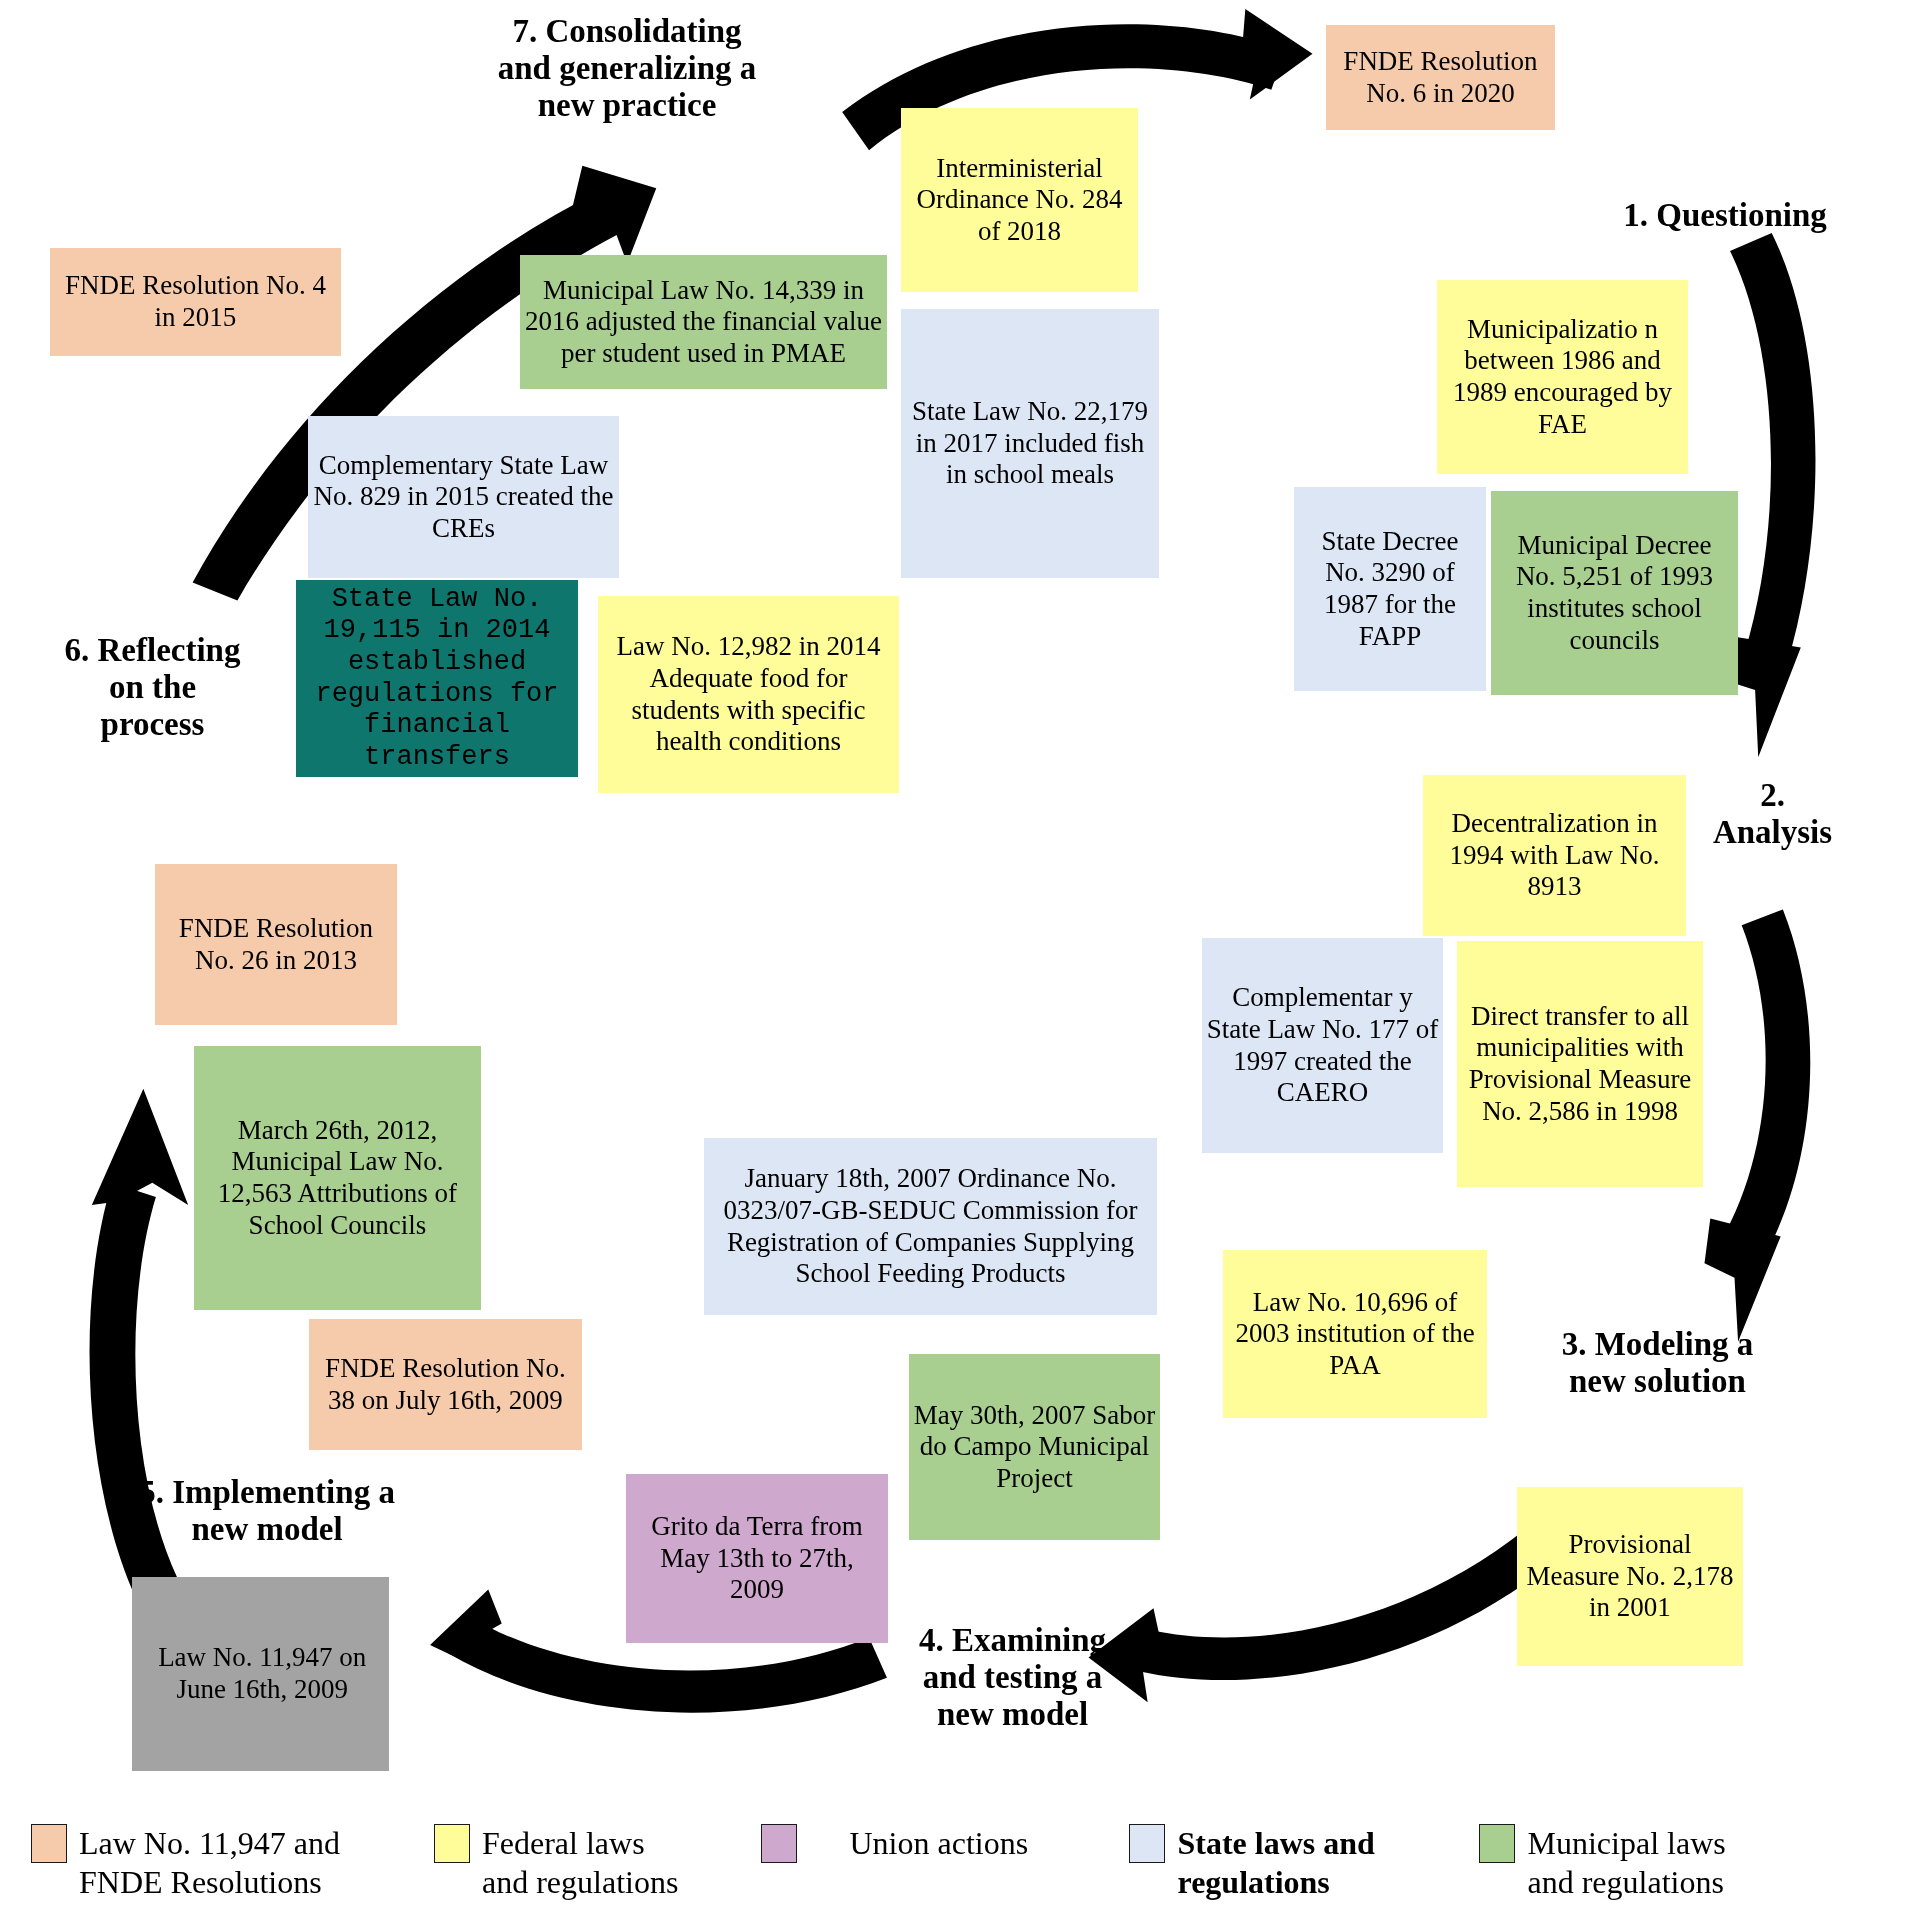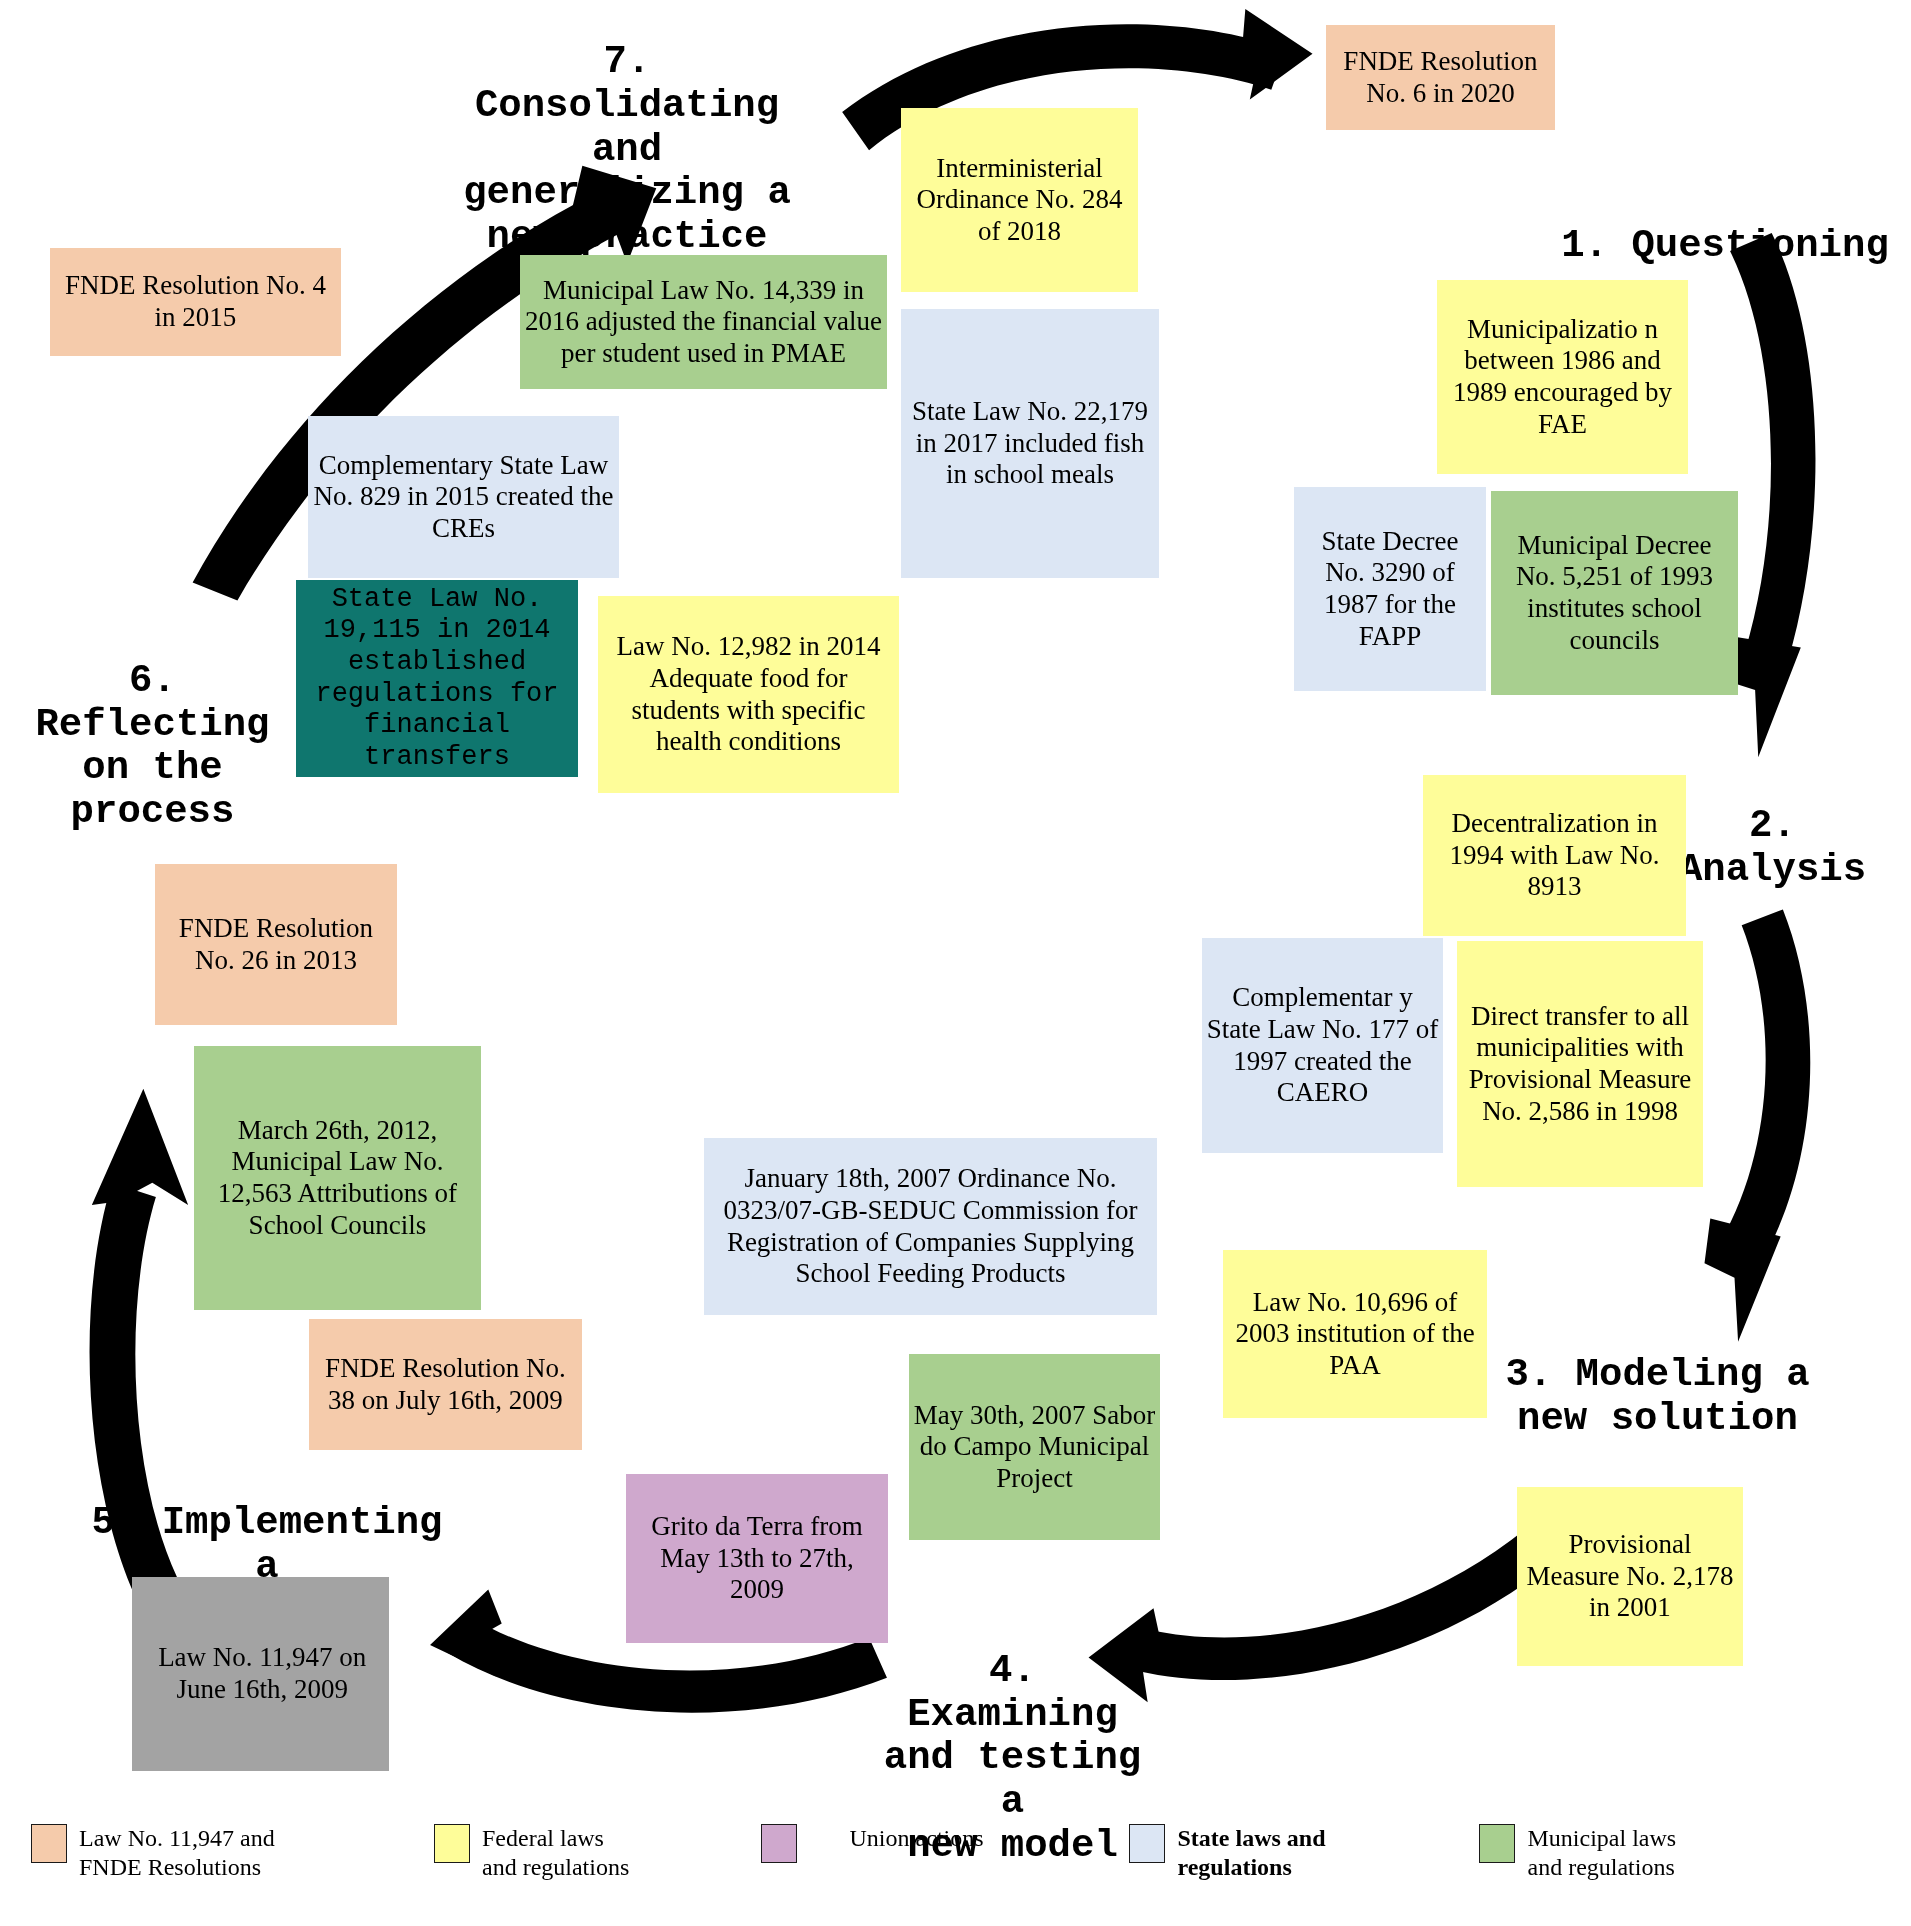--- a/index.html
+++ b/index.html
@@ -27,25 +27,24 @@
     line-height: 1.17;
     padding: 2.7px 4.5px;
     font-family: "Liberation Serif", "DejaVu Serif", serif;
   }
   .box span { display: block; width: 100%; }
   .stage {
     position: absolute;
     font-weight: bold;
     color: #000000;
     text-align: center;
-    font-size: 39px;
+    font-size: 33px;
     line-height: 1.12;
-    font-family: Liberation Mono, monospace;
+    font-family: Liberation Serif, serif;
     white-space: pre-line;
-    margin-top: 28px;
   }
   .arrowlayer {
     position: absolute;
     left: 0; top: 0;
     width: 1911px; height: 1926px;
     pointer-events: none;
   }
   
   #legend {
     position: absolute;
@@ -64,21 +63,21 @@
     flex: 0 0 auto;
   }
   .legend-swatch {
     width: 34px;
     height: 37px;
     border: 1.3px solid #1a1a1a;
     margin-right: 12.5px;
     flex: 0 0 auto;
   }
   .legend-label {
-    font-size: 24px;
+    font-size: 32px;
     line-height: 1.22;
     color: #000;
     white-space: pre-line;
     font-family: "Liberation Serif", "DejaVu Serif", serif;
   }
 </style>
 </head>
 <body>
 
 <div id="canvas">

